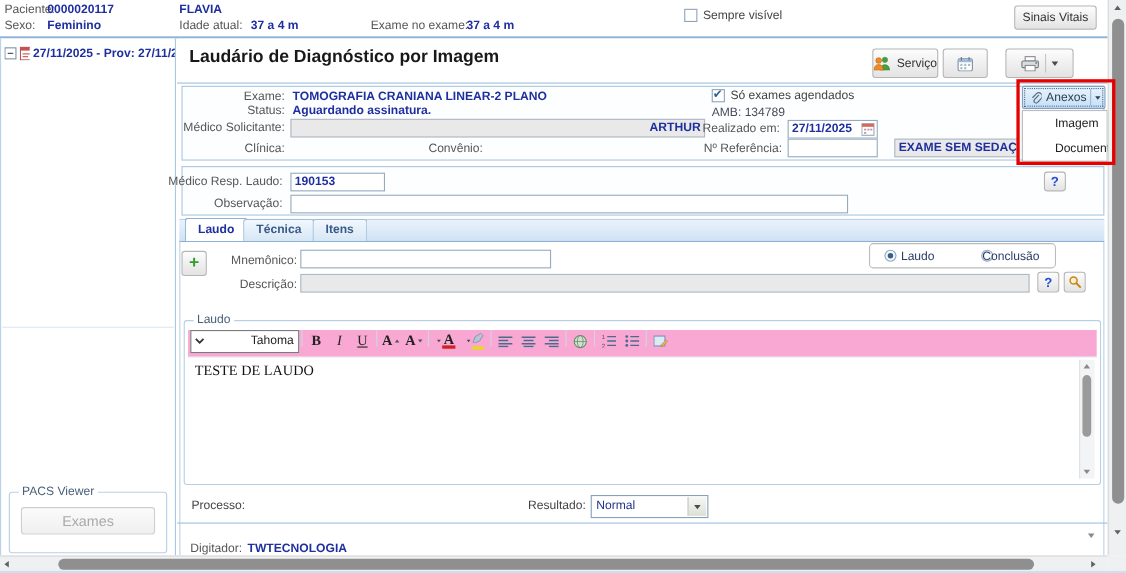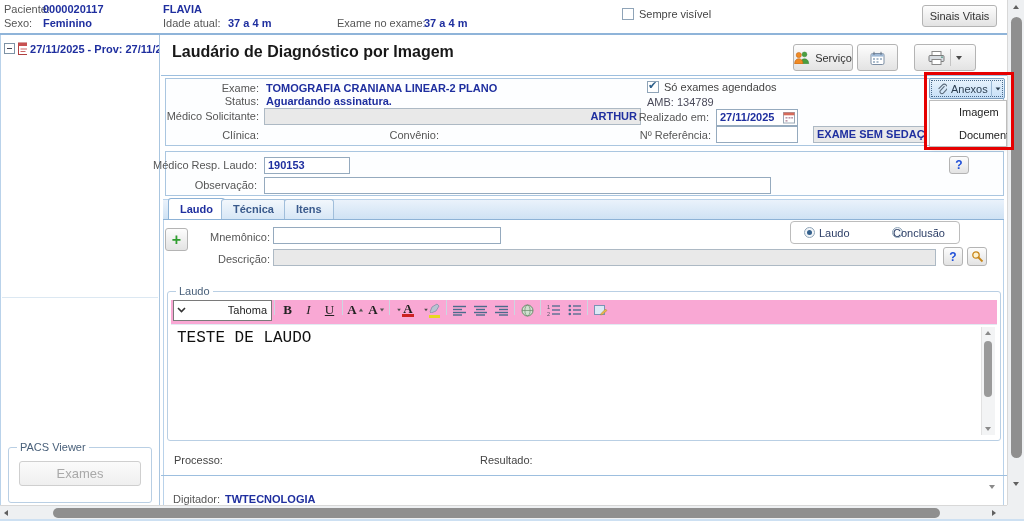--- a/index.html
+++ b/index.html
@@ -326,31 +326,37 @@
         <span class="tsep"></span>
         <span class="tbtn">
           <svg width="14" height="12">
             <rect x="0.5" y="1.5" width="10" height="9" fill="#dce9f6" stroke="#7a93b5"></rect>
             <path d="M7 11 11.5 6.5 13 8l-4.5 4-2 .5z" fill="#e8b84b" stroke="#a8803a" stroke-width="0.5" transform="translate(0,-1.5)"></path>
           </svg>
         </span>
       </div>
 
       <div class="a" style="left:3px;top:33px;right:3px;bottom:3px;background:#fff">
-        <div style="padding:4px 6px;font-family:Liberation Mono, monospace;font-size:16px;color:#111">TESTE DE LAUDO</div>
+        <div style="padding:4px 6px;font-family:Liberation Serif, serif;font-size:13px;color:#111">TESTE DE LAUDO</div>
         <div class="a" style="right:2px;top:2px;bottom:2px;width:13px;background:#f3f4f5;border-left:1px solid #e2e2e2">
           <span class="a tri up" style="left:3px;top:4px;border-bottom-color:#8a8a8a"></span>
           <div class="a" style="left:2px;top:14px;width:8px;height:56px;background:#9a9a9a;border-radius:4px"></div>
           <span class="a tri down grey" style="left:3px;bottom:4px"></span>
         </div>
       </div>
     </div>
 
     <span class="a" style="left:13px;top:419px;color:#444;white-space:nowrap">Processo:</span>
     <span class="a" style="left:319px;top:419px;color:#444;white-space:nowrap">Resultado:</span>
+    <div class="combo" style="left:376px;top:415px;width:107px;height:21px">
+      <span class="combo-text">Normal</span>
+      <span class="combo-arrow">
+          <span class="tri down"></span>
+        </span>
+    </div>
 
     <div class="a hline" style="left:0;top:440px;width:846px"></div>
 
     <span class="a lbl" style="left:12px;top:458px">Digitador:</span>
     <span class="a val" style="left:64px;top:458px">TWTECNOLOGIA</span>
 
     <span class="a tri down grey" style="left:828px;top:450px"></span>
   </div>
 
   <div class="a anexos-btn" style="left:929px;top:78px;width:76px;height:21px">

